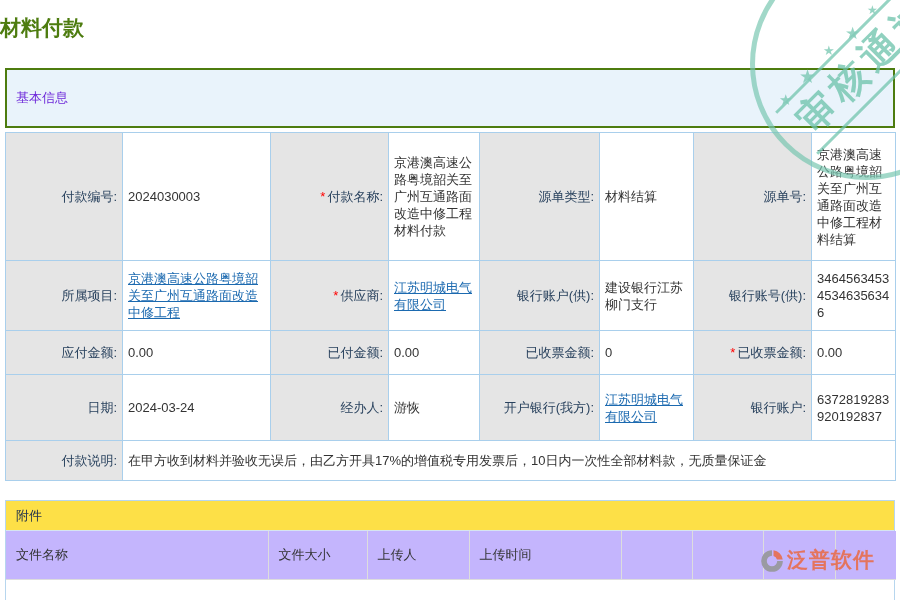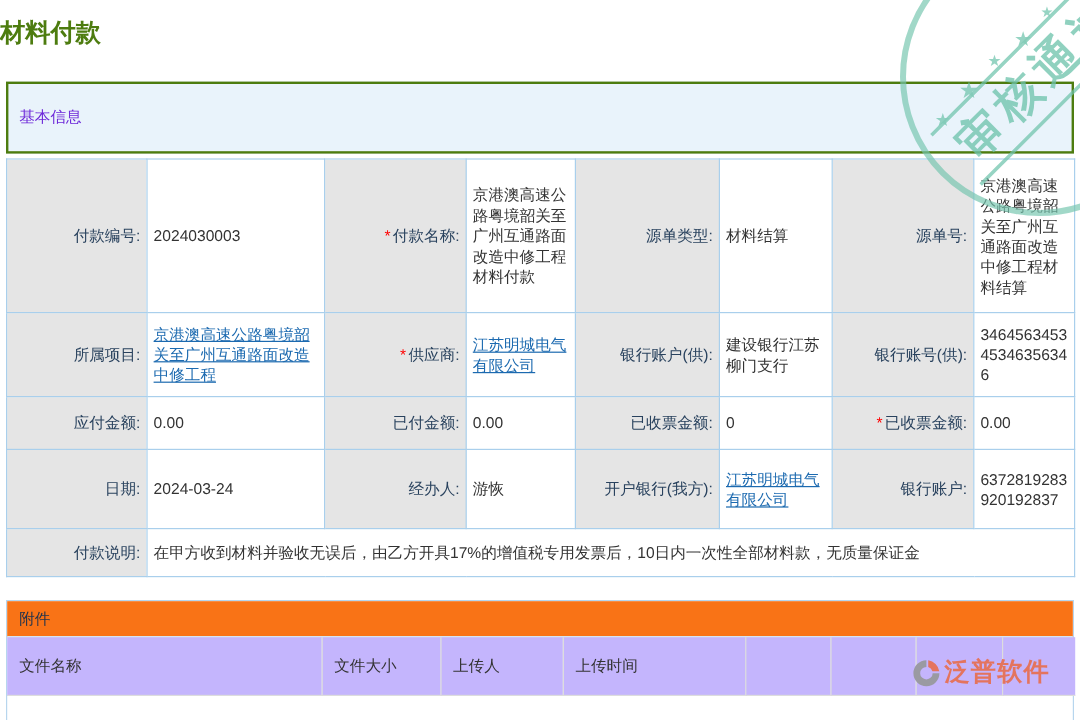--- a/index.html
+++ b/index.html
@@ -54,21 +54,21 @@
   .req{color:#ff0000;margin-right:2px;}
   a.cell-link{color:#1c6ab0;text-decoration:underline;cursor:pointer;}
   tr.r1{height:128px;} tr.r2{height:70px;} tr.r3{height:44px;}
   tr.r4{height:66px;} tr.r5{height:40px;}
   
   .attach-panel{
     margin:19px 5px 0;border:1px solid #b7d6ee;height:127px;
     background:#fff;position:relative;
   }
   .attach-bar{
-    background:#f97316;border-bottom:1px solid #d6e4f1;
+    background:#fde047;border-bottom:1px solid #d6e4f1;
     padding:6px 10px;font-size:13px;line-height:17px;color:#24344d;
   }
   table.attach{border-collapse:collapse;table-layout:fixed;width:100%;}
   table.attach td{
     height:44px;border-right:1px solid #ddd;border-bottom:1px solid #ddd;
     font-size:13px;color:#333;padding:2px 10px;background:#c4b5fd;
   }
   table.attach td:last-child{border-right:none;}
   
   .logo{position:absolute;left:738px;top:546px;width:158px;text-align:center;z-index:4;}

